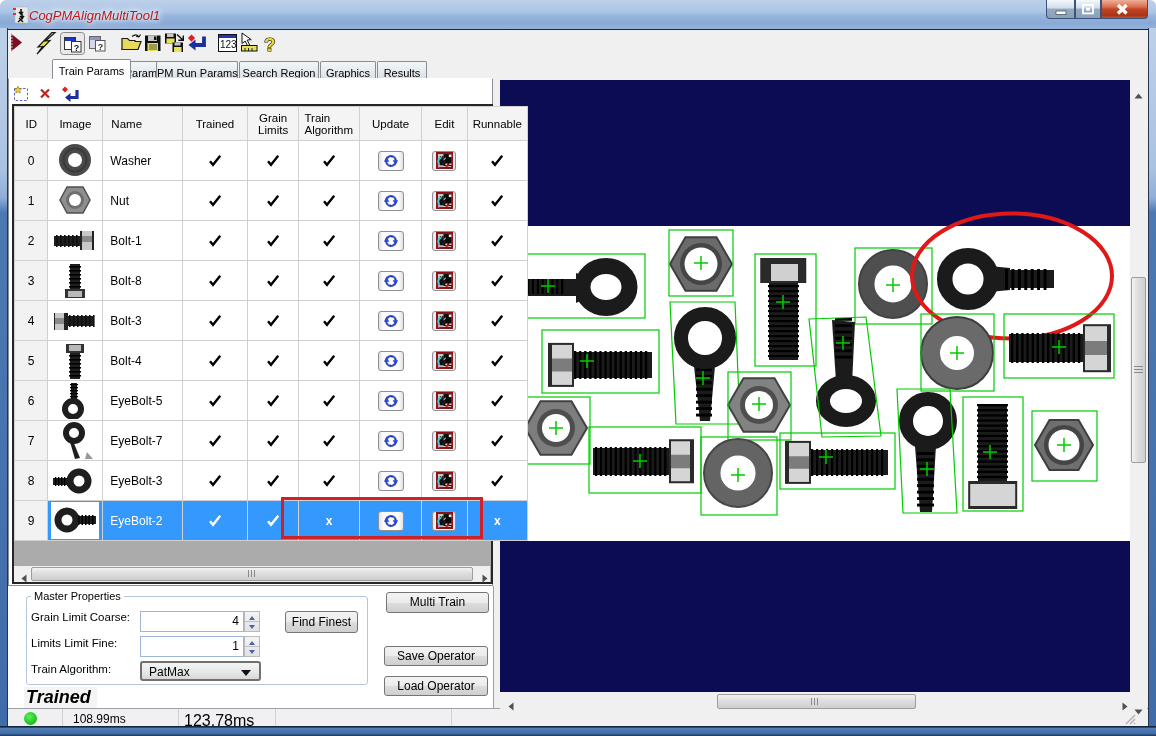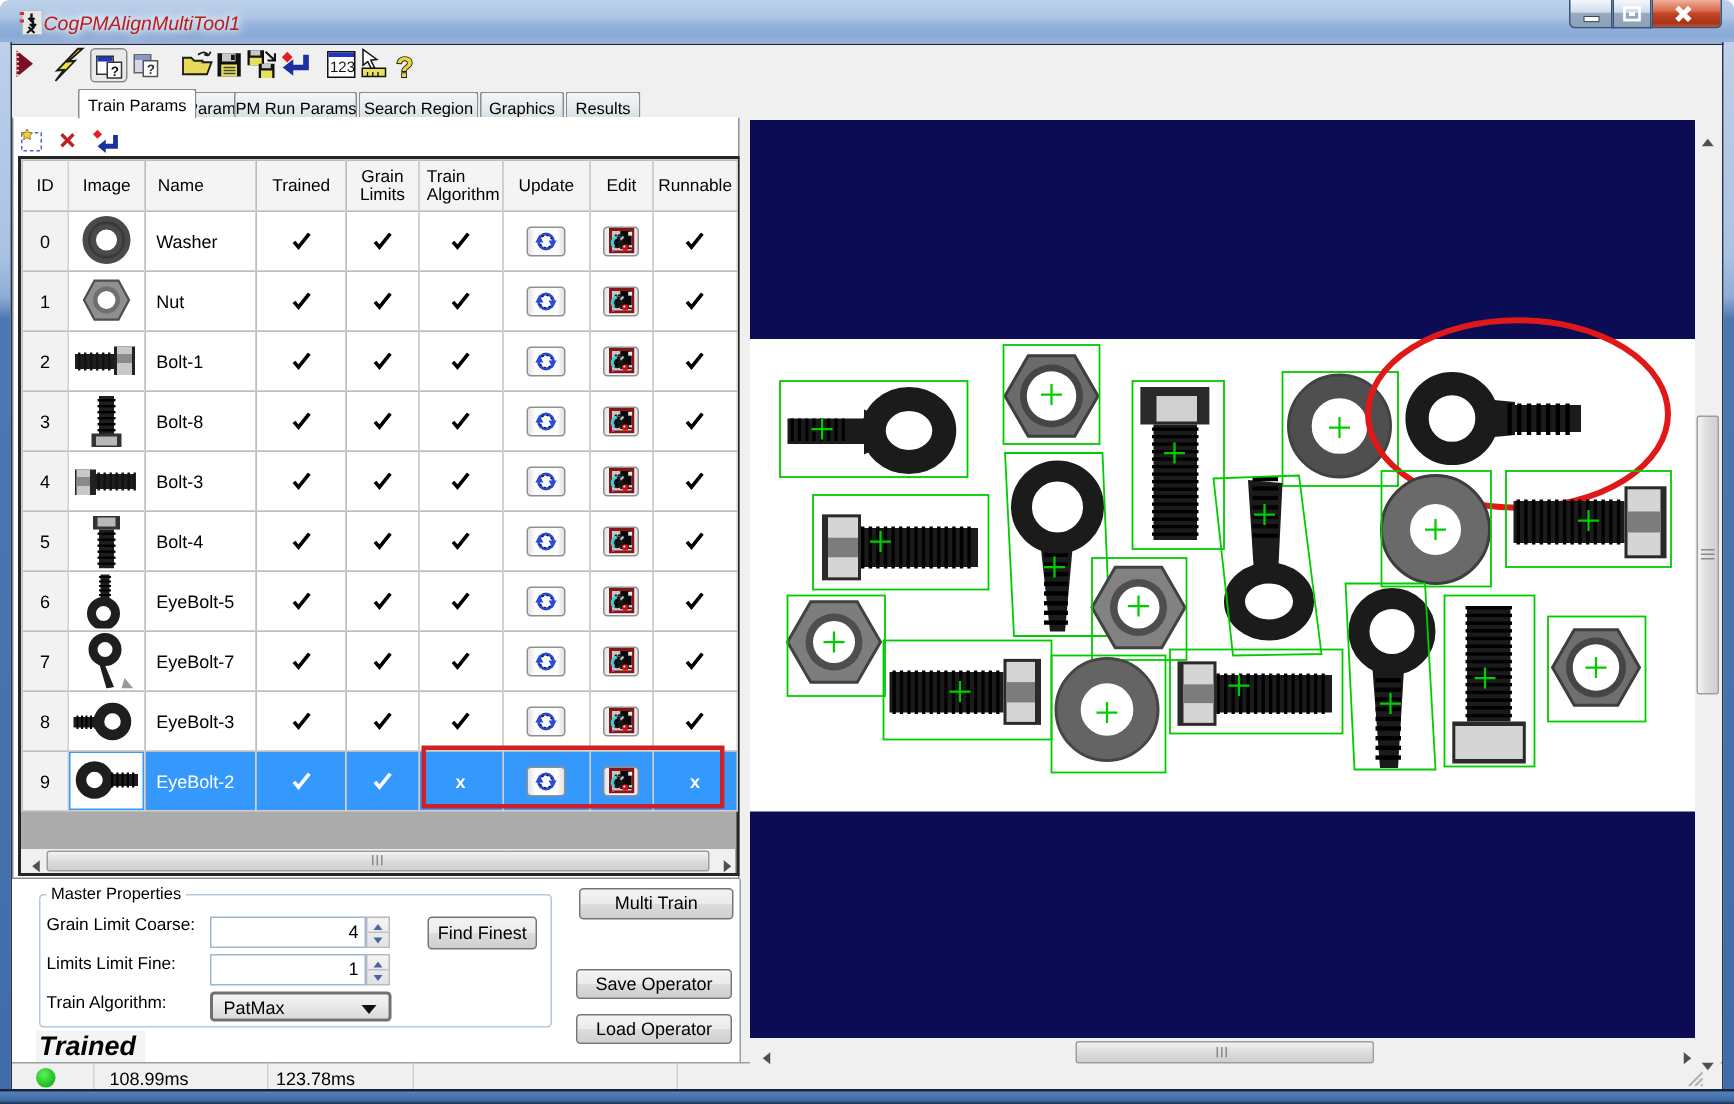--- a/index.html
+++ b/index.html
@@ -34,21 +34,21 @@
 .tab { position:absolute; top:61px; height:18px; white-space:nowrap; line-height:14px; background:linear-gradient(to bottom,#f2f6f8 0%,#e6ecef 50%,#d8dfe3 100%);
   border:1px solid #898c95; border-bottom:none; border-radius:2px 2px 0 0; font-size:11px; color:#000;
   text-align:center; padding-top:4px; }
 #tab0 { left:6px; top:59px; height:20px; background:#fff; z-index:5; }
 #tabpage { left:8px; top:78px; width:485px; height:508px; background:#fff; border:1px solid #8a8d94; border-top:1px solid #fff; z-index:4;}
 
 
 
 
 #grid { left:12px; top:104px; width:481px; height:480px; background:#ababab; border:2px solid #262626; z-index:6; }
-#grid table { border-collapse:collapse; table-layout:fixed; width:478px; }
+#grid table { border-collapse:collapse; table-layout:fixed; width:514px; }
 #grid td, #grid th { border:1px solid #d0d0d0; font-weight:normal; overflow:hidden; white-space:nowrap; }
 #grid th { background:#f4f4f4; font-size:11.5px; color:#000; }
 #grid td { background:#fff; font-size:12px; text-align:center; }
 #grid td.idc { background:#f2f2f2; }
 #grid tr.sel td { background:#3598fc; color:#fff; }
 #grid tr.sel td.idc { background:#f2f2f2; color:#000; }
 .namec { text-align:left !important; padding-left:7px; }
 
 .ubtn { width:26px; height:20px; margin:0 auto; border:1px solid #8e9094; border-radius:3px;
   background:linear-gradient(to right,#e2e2e2 0%,#fdfdfd 20%,#fdfdfd 80%,#e2e2e2 100%); display:flex; align-items:center; justify-content:center; }
@@ -1047,21 +1047,21 @@
   <div class="abs sb-btn" style="left:474px;top:566px;width:16px;height:16px;padding-top:3px;padding-left:5px;z-index:7"><svg width="6" height="9" viewBox="0 0 6 9">
         <path d="M5.5 4.5 L0.5 0.5 L0.5 8.5 Z" fill="#505050"></path>
       </svg></div>
   <div class="abs sb-thumb sb-thumbh" style="left:31px;top:567px;width:442px;height:14px;z-index:7"></div>
   <div class="abs" style="left:248px;top:570px;width:1px;height:7px;background:#8a8a8a;z-index:8"></div>
   <div class="abs" style="left:251px;top:570px;width:1px;height:7px;background:#8a8a8a;z-index:8"></div>
   <div class="abs" style="left:254px;top:570px;width:1px;height:7px;background:#8a8a8a;z-index:8"></div>
 
   <div class="abs" style="left:24px;top:712px;width:13px;height:13px;border-radius:50%;background:radial-gradient(circle at 40% 35%, #5cf05c, #1dbb1d 70%, #0e8a0e);z-index:3"></div>
   <div class="abs" style="left:73px;top:712px;font-size:12px;z-index:3">108.99ms</div>
-  <div class="abs" style="left:184px;top:712px;font-size:12px;z-index:3">123.78ms</div>
+  <div class="abs" style="left:184px;top:712px;font-size:16px;z-index:3">123.78ms</div>
   <div class="abs" style="left:62px;top:709px;width:1px;height:17px;background:#d0d0d0;z-index:3"></div>
   <div class="abs" style="left:178px;top:709px;width:1px;height:17px;background:#d0d0d0;z-index:3"></div>
   <div class="abs" style="left:275px;top:709px;width:1px;height:17px;background:#d0d0d0;z-index:3"></div>
   <div class="abs" style="left:451px;top:709px;width:1px;height:17px;background:#d0d0d0;z-index:3"></div>
 
   <svg class="abs" style="left:1124px;top:712px" width="14" height="13">
       <path d="M11 3 l-9 9 M11 7 l-5 5 M11 11 l-1 1" stroke="#b0b0b0" stroke-width="1.4"></path>
     </svg>
 
 </div>

